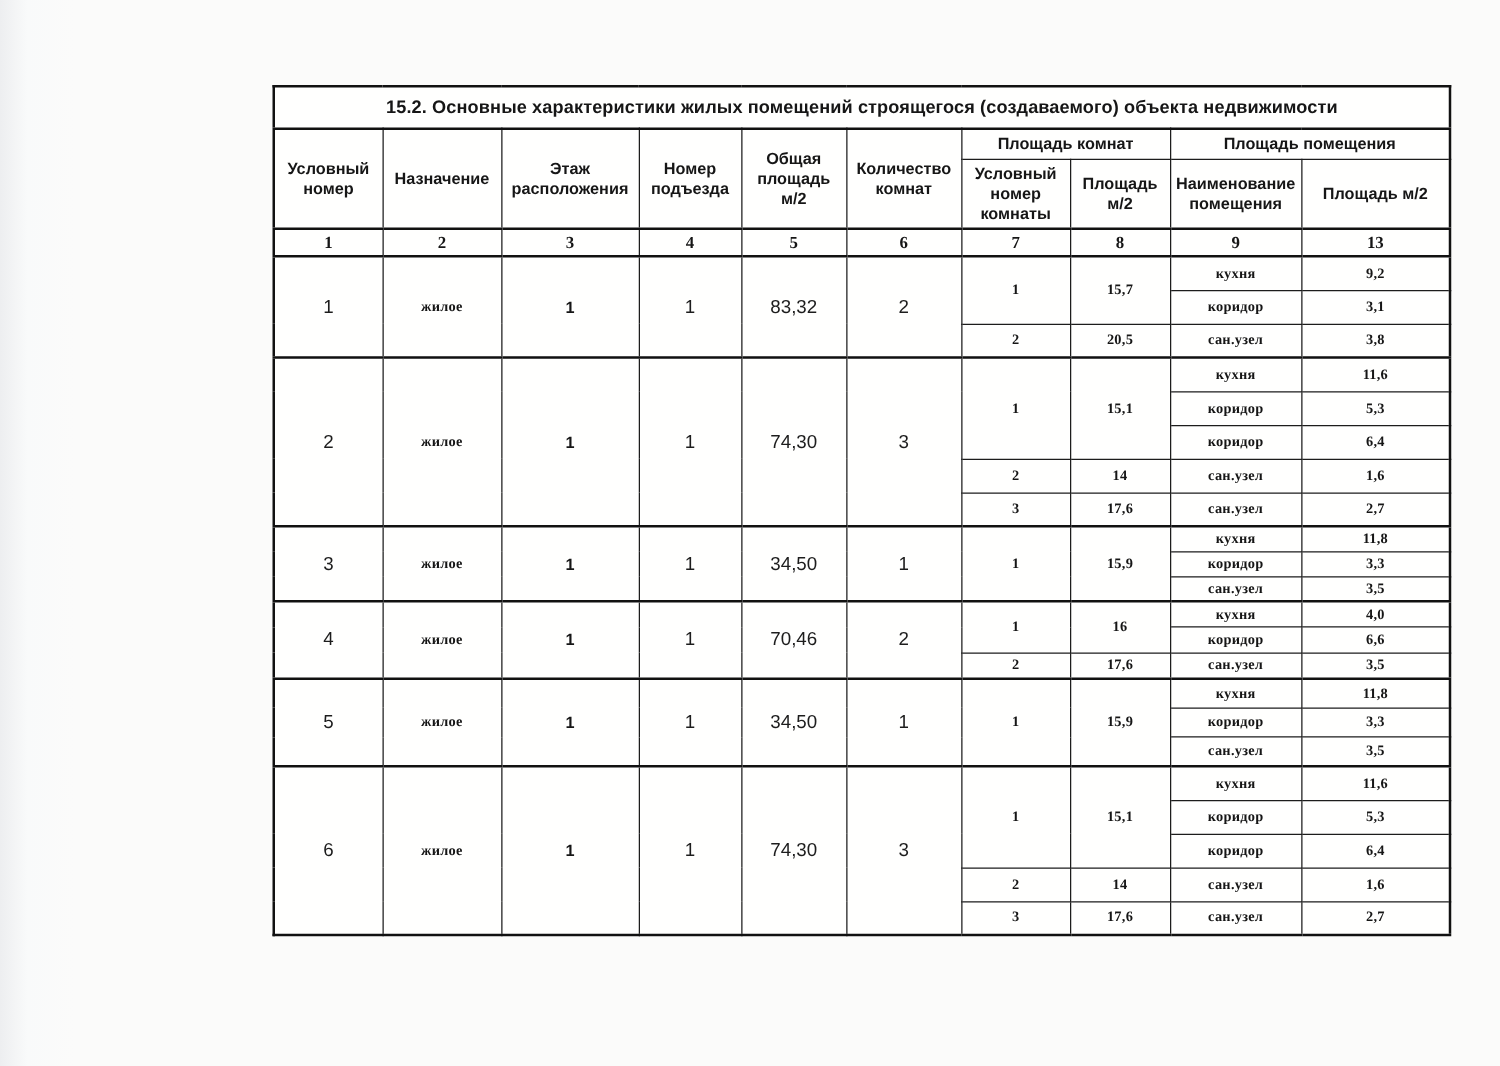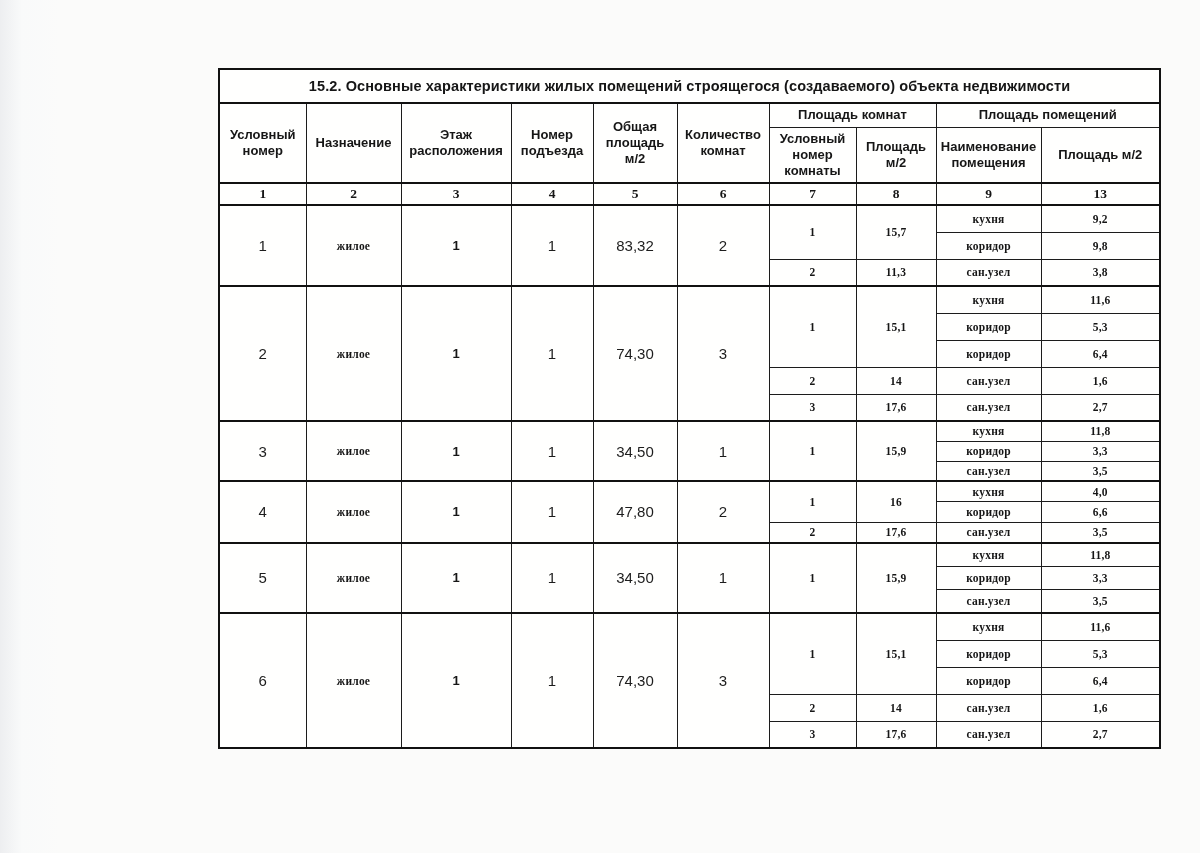--- a/index.html
+++ b/index.html
@@ -119,21 +119,21 @@
         <td colspan="10">15.2. Основные характеристики жилых помещений строящегося (создаваемого) объекта недвижимости</td>
       </tr>
       <tr class="group-row">
         <th rowspan="2">Условный номер</th>
         <th rowspan="2">Назначение</th>
         <th rowspan="2">Этаж расположения</th>
         <th rowspan="2">Номер подъезда</th>
         <th rowspan="2">Общая площадь м/2</th>
         <th rowspan="2">Количество комнат</th>
         <th colspan="2">Площадь комнат</th>
-        <th colspan="2">Площадь помещений</th>
+        <th colspan="2">Площадь помещения</th>
       </tr>
       <tr class="label-row">
         <th>Условный номер комнаты</th>
         <th>Площадь м/2</th>
         <th>Наименование помещения</th>
         <th>Площадь м/2</th>
       </tr>
       <tr class="numbers-row">
           <th>1</th>
           <th>2</th>
@@ -155,25 +155,25 @@
           <td rowspan="3" class="v-big">1</td>
           <td rowspan="3" class="v-big">83,32</td>
           <td rowspan="3" class="v-big">2</td>
           <td rowspan="2" class="v-small">1</td>
           <td rowspan="2" class="v-small">15,7</td>
           <td class="v-small">кухня</td>
           <td class="v-small">9,2</td>
         </tr>
         <tr class="b1">
           <td class="v-small">коридор</td>
-          <td class="v-small">9,8</td>
+          <td class="v-small">3,1</td>
         </tr>
         <tr class="b1">
           <td class="v-small">2</td>
-          <td class="v-small">11,3</td>
+          <td class="v-small">20,5</td>
           <td class="v-small">сан.узел</td>
           <td class="v-small">3,8</td>
         </tr>
         <tr class="b2 block-start">
           <td rowspan="5" class="v-big">2</td>
           <td rowspan="5" class="v-small">жилое</td>
           <td rowspan="5" class="v-floor">1</td>
           <td rowspan="5" class="v-big">1</td>
           <td rowspan="5" class="v-big">74,30</td>
           <td rowspan="5" class="v-big">3</td>
@@ -220,21 +220,21 @@
         </tr>
         <tr class="b3">
           <td class="v-small">сан.узел</td>
           <td class="v-small">3,5</td>
         </tr>
         <tr class="b4 block-start">
           <td rowspan="3" class="v-big">4</td>
           <td rowspan="3" class="v-small">жилое</td>
           <td rowspan="3" class="v-floor">1</td>
           <td rowspan="3" class="v-big">1</td>
-          <td rowspan="3" class="v-big">47,80</td>
+          <td rowspan="3" class="v-big">70,46</td>
           <td rowspan="3" class="v-big">2</td>
           <td rowspan="2" class="v-small">1</td>
           <td rowspan="2" class="v-small">16</td>
           <td class="v-small">кухня</td>
           <td class="v-small">4,0</td>
         </tr>
         <tr class="b4">
           <td class="v-small">коридор</td>
           <td class="v-small">6,6</td>
         </tr>

